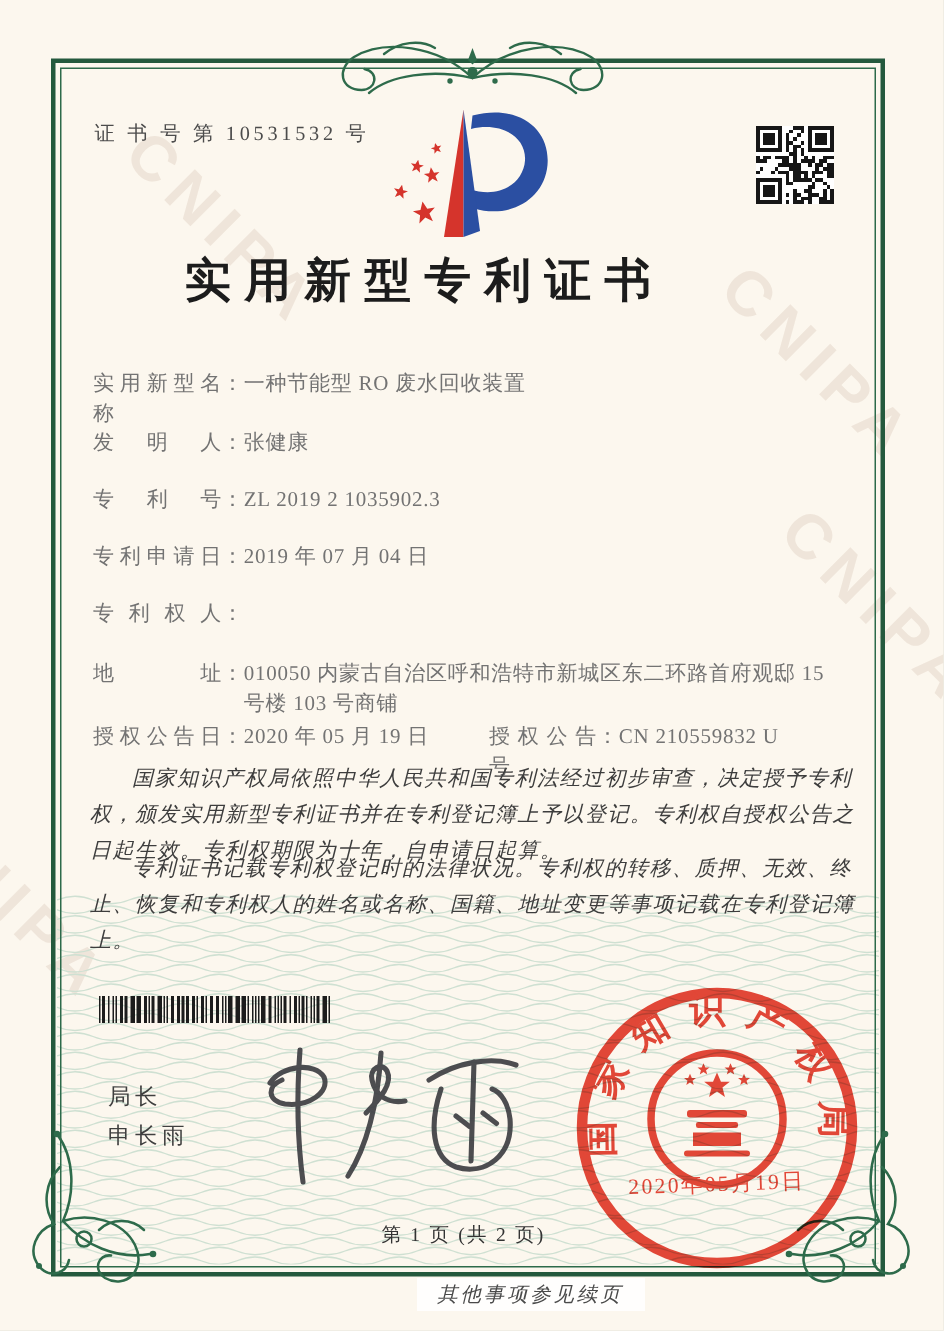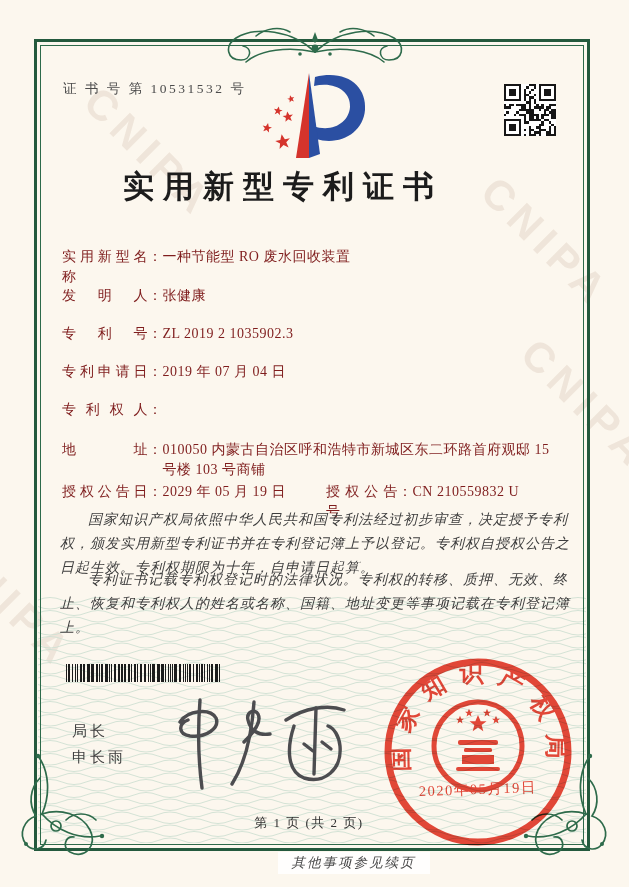--- a/index.html
+++ b/index.html
@@ -11,21 +11,21 @@
   
   .wm{position:absolute;font-family:"Liberation Sans","DejaVu Sans",sans-serif;font-weight:bold;
       font-size:42px;letter-spacing:7px;color:rgba(190,160,138,0.20);transform:rotate(45deg);
       transform-origin:left top;pointer-events:none;white-space:nowrap;}
   .cert-no{position:absolute;left:63px;top:80px;font-size:13.5px;letter-spacing:2.5px;color:#4c4c4c;}
   .logo{position:absolute;left:243px;top:68px;}
   .qr{position:absolute;left:504px;top:84px;width:52px;height:52px;}
   .title{position:absolute;left:34px;top:166px;width:498px;text-align:center;font-size:31px;
          font-weight:bold;letter-spacing:9px;color:#1c1c1c;}
   
-  .frow{position:absolute;left:62px;width:505px;font-size:14px;color:#7f1d1d;display:flex;
+  .frow{position:absolute;left:62px;width:505px;font-size:14px;color:#737373;display:flex;
         letter-spacing:.5px;line-height:20px;}
   .flabel{display:inline-block;width:86px;flex:0 0 86px;text-align:justify;text-align-last:justify;
           -moz-text-align-last:justify;text-justify:inter-character;}
   .fcolon{flex:0 0 14px;}
   .fvalue{flex:1 1 auto;}
   .pair2{margin-left:40px;display:flex;}
   .pair2 .flabel{width:72px;flex:0 0 72px;}
   
   .para{position:absolute;left:60px;width:510px;font-size:14px;font-style:italic;line-height:24px;
         letter-spacing:1px;color:#3d3d3d;text-indent:2em;margin:0;}
@@ -301,21 +301,21 @@
       <span class="fcolon">：</span>
   </div>
   <div class="frow" style="top:440px;">
     <span class="flabel">地址</span>
       <span class="fcolon">：</span>
       <span class="fvalue" style="max-width:405px;">010050 内蒙古自治区呼和浩特市新城区东二环路首府观邸 15 号楼 103 号商铺</span>
   </div>
   <div class="frow" style="top:482px;">
     <span class="flabel">授权公告日</span>
       <span class="fcolon">：</span>
-      <span style="flex:0 0 auto;">2029 年 05 月 19 日</span>
+      <span style="flex:0 0 auto;">2020 年 05 月 19 日</span>
     <span class="pair2">
       <span class="flabel">授权公告号</span>
         <span class="fcolon">：</span>
         <span>CN 210559832 U</span>
     </span>
   </div>
 
   <p class="para" style="top:568px;">专利证书记载专利权登记时的法律状况。专利权的转移、质押、无效、终止、恢复和专利权人的姓名或名称、国籍、地址变更等事项记载在专利登记簿上。</p>
   <p class="para" style="top:508px;">国家知识产权局依照中华人民共和国专利法经过初步审查，决定授予专利权，颁发实用新型专利证书并在专利登记簿上予以登记。专利权自授权公告之日起生效。专利权期限为十年，自申请日起算。</p>
 

